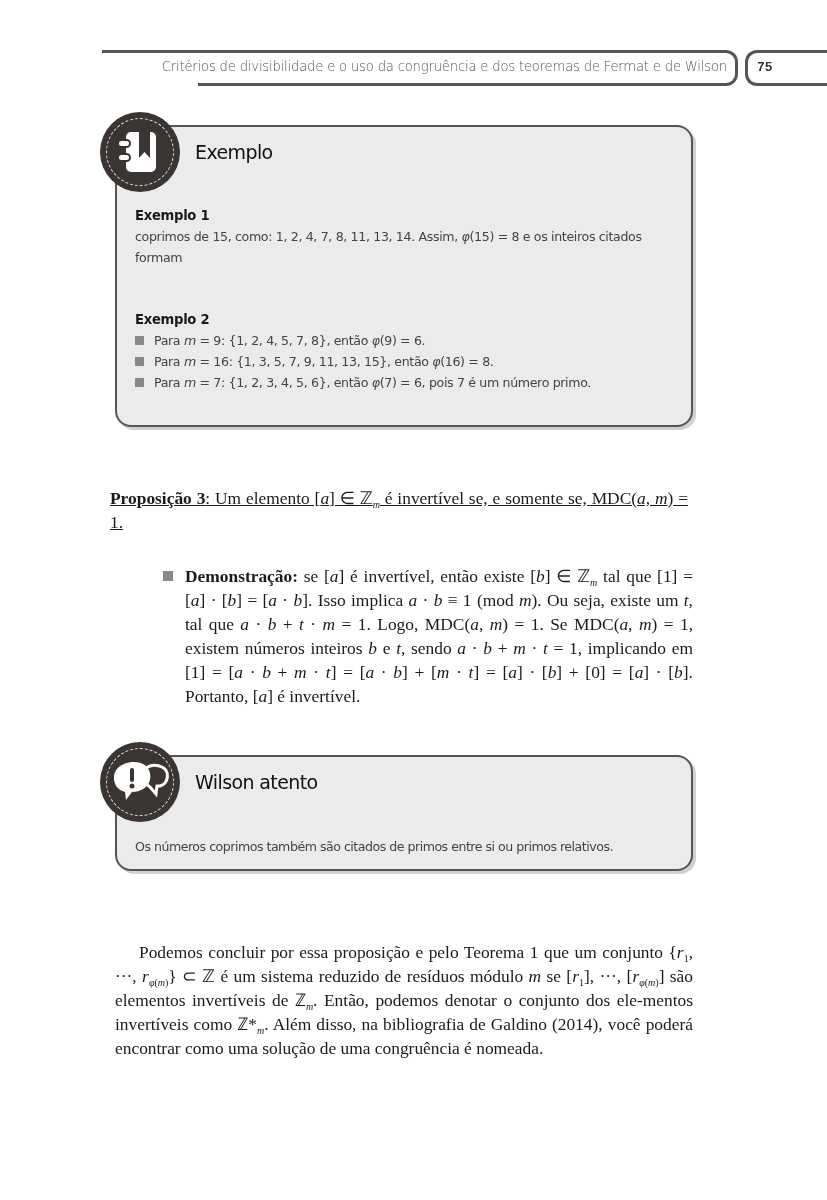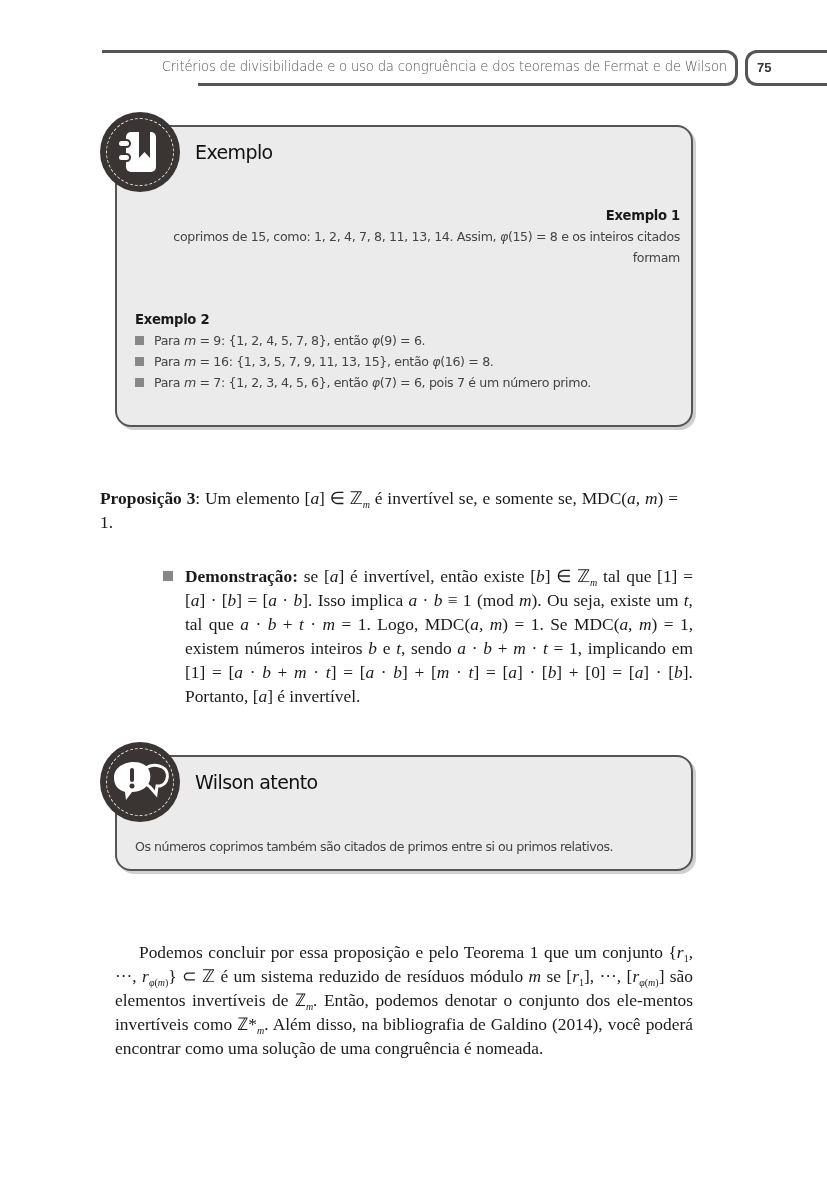--- a/index.html
+++ b/index.html
@@ -6,21 +6,21 @@
   body { width: 827px; height: 1200px; position: relative; overflow: hidden; color: #1a1a1a; }
   .hdr-box { position: absolute; left: 102px; top: 50px; width: 636px; height: 36px;
     border-right: 3px solid #555; border-bottom: 3px solid #555; border-top: 3px solid #555;
     border-radius: 0 12px 12px 0; box-sizing: border-box; border-left: none; }
   .hdr-box::before { content: ""; position: absolute; left: -2px; bottom: -3px; width: 98px; height: 3px; background: #fff; }
   .hdr-title { position: absolute; right: 100px; top: 59px; font-size: 13.2px; color: #555; letter-spacing: -0.2px;
     font-family: "DejaVu Sans", sans-serif; font-weight: 300; }
   .page-box { position: absolute; left: 745px; top: 50px; width: 100px; height: 36px; box-sizing: border-box;
     border: 3px solid #555; border-right: none; border-radius: 12px 0 0 12px; }
   .page-num { position: absolute; left: 757px; top: 60px; font-size: 13px; font-weight: bold; color: #333;
-    font-family: Liberation Sans, sans-serif; }
+    font-family: Liberation Mono, monospace; }
 
   
   .box { position: absolute; background: #ebebeb; border: 2.5px solid #555; border-radius: 16px; box-sizing: border-box; }
   .box-shadow { position: absolute; border-radius: 16px; background: #d0d0d0; }
   .badge { position: absolute; width: 80px; height: 80px; border-radius: 50%; background: #3a3432; }
   .badge::after { content: ""; position: absolute; left: 6px; top: 6px; right: 6px; bottom: 6px; border-radius: 50%;
     border: 1.5px dashed #e8e8e8; }
   .badge svg { position: absolute; left: 0; top: 0; }
   .box-title { position: absolute; font-family: "DejaVu Sans", sans-serif; font-weight: normal; font-size: 19px;
     color: #111; letter-spacing: -0.6px; }
@@ -53,34 +53,34 @@
   <div class="badge" style="left:100px;top:112px;">
     <svg width="80" height="80" viewBox="0 0 80 80">
       <rect x="26" y="20" width="30" height="40" rx="5" fill="#fff"></rect>
       <rect x="18" y="28" width="12" height="7" rx="3.5" fill="#fff" stroke="#3a3432" stroke-width="2"></rect>
       <rect x="18" y="42" width="12" height="7" rx="3.5" fill="#fff" stroke="#3a3432" stroke-width="2"></rect>
       <path d="M39 20 L50 20 L50 46 L44.5 40 L39 46 Z" fill="#3a3432"></path>
     </svg>
   </div>
   <div class="box-title" style="left:195px;top:141px;">Exemplo</div>
 
-  <div class="ex-text" style="left:135px;top:205px;width:545px;text-align:right;">
+  <div class="ex-text" style="left:135px;top:205px;width:545px;">
     <div class="ex-h">Exemplo 1</div>
     <div>coprimos de 15, como: 1, 2, 4, 7, 8, 11, 13, 14. Assim, <span class="it">φ</span>(15) = 8 e os inteiros citados formam</div>
   </div>
 
   <div class="ex-text" style="left:135px;top:309px;width:550px;">
     <div class="ex-h">Exemplo 2</div>
     <div><span class="bullet-sq"></span>Para <span class="it">m</span> = 9: {1, 2, 4, 5, 7, 8}, então <span class="it">φ</span>(9) = 6.</div>
     <div><span class="bullet-sq"></span>Para <span class="it">m</span> = 16: {1, 3, 5, 7, 9, 11, 13, 15}, então <span class="it">φ</span>(16) = 8.</div>
     <div><span class="bullet-sq"></span>Para <span class="it">m</span> = 7: {1, 2, 3, 4, 5, 6}, então <span class="it">φ</span>(7) = 6, pois 7 é um número primo.</div>
   </div>
 </div>
 
-<div class="body-text justify" style="left:100px;top:486px;width:578px;">
+<div class="body-text justify" style="left:110px;top:486px;width:578px;text-decoration:underline;">
   <b>Proposição 3</b>: Um elemento [<span class="it">a</span>] ∈ ℤ<sub><span class="it">m</span></sub> é invertível se, e somente se, MDC(<span class="it">a, m</span>) = 1.
 </div>
 
 <div class="body-text justify" style="left:185px;top:564px;width:508px;">
   <span class="bul"></span>
   <b>Demonstração:</b> se [<span class="it">a</span>] é invertível, então existe [<span class="it">b</span>] ∈ ℤ<sub><span class="it">m</span></sub> tal que [1] = [<span class="it">a</span>] · [<span class="it">b</span>] = [<span class="it">a</span> · <span class="it">b</span>]. Isso implica <span class="it">a</span> · <span class="it">b</span> ≡ 1 (mod <span class="it">m</span>). Ou seja, existe um <span class="it">t</span>, tal que <span class="it">a</span> · <span class="it">b</span> + <span class="it">t</span> · <span class="it">m</span> = 1. Logo, MDC(<span class="it">a, m</span>) = 1. Se MDC(<span class="it">a, m</span>) = 1, existem números inteiros <span class="it">b</span> e <span class="it">t</span>, sendo <span class="it">a</span> · <span class="it">b</span> + <span class="it">m</span> · <span class="it">t</span> = 1, implicando em [1] = [<span class="it">a</span> · <span class="it">b</span> + <span class="it">m</span> · <span class="it">t</span>] = [<span class="it">a</span> · <span class="it">b</span>] + [<span class="it">m</span> · <span class="it">t</span>] = [<span class="it">a</span>] · [<span class="it">b</span>] + [0] = [<span class="it">a</span>] · [<span class="it">b</span>]. Portanto, [<span class="it">a</span>] é invertível.
 </div>
 
 <div>
   <div class="box-shadow" style="left:118px;top:758px;width:578px;height:116px;"></div>

